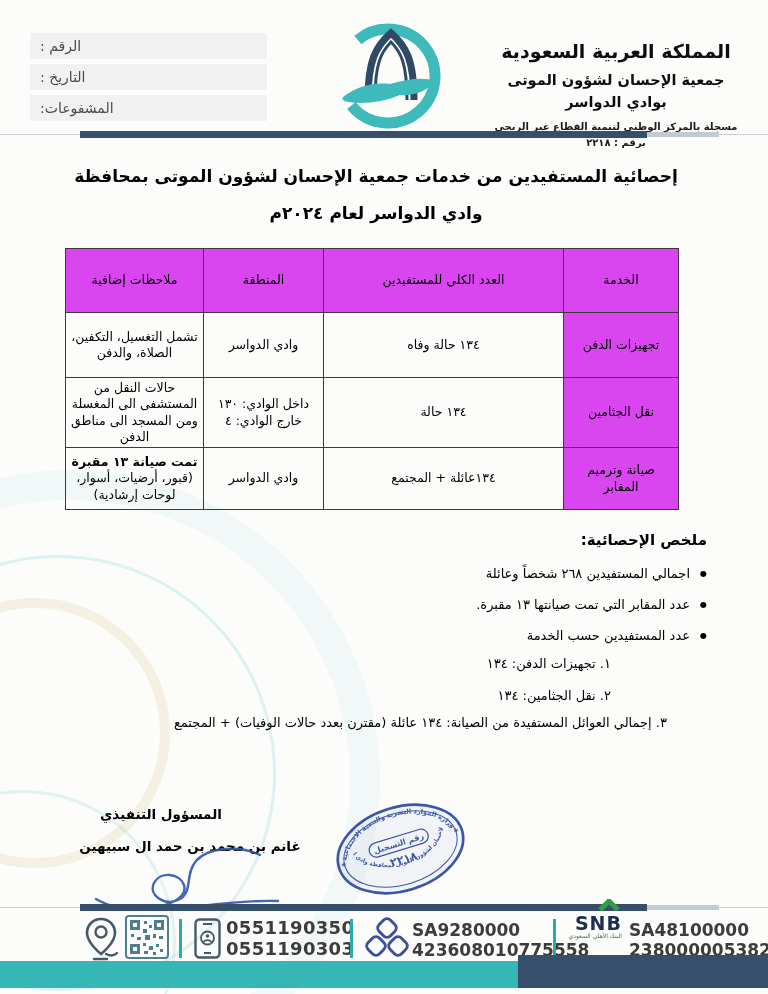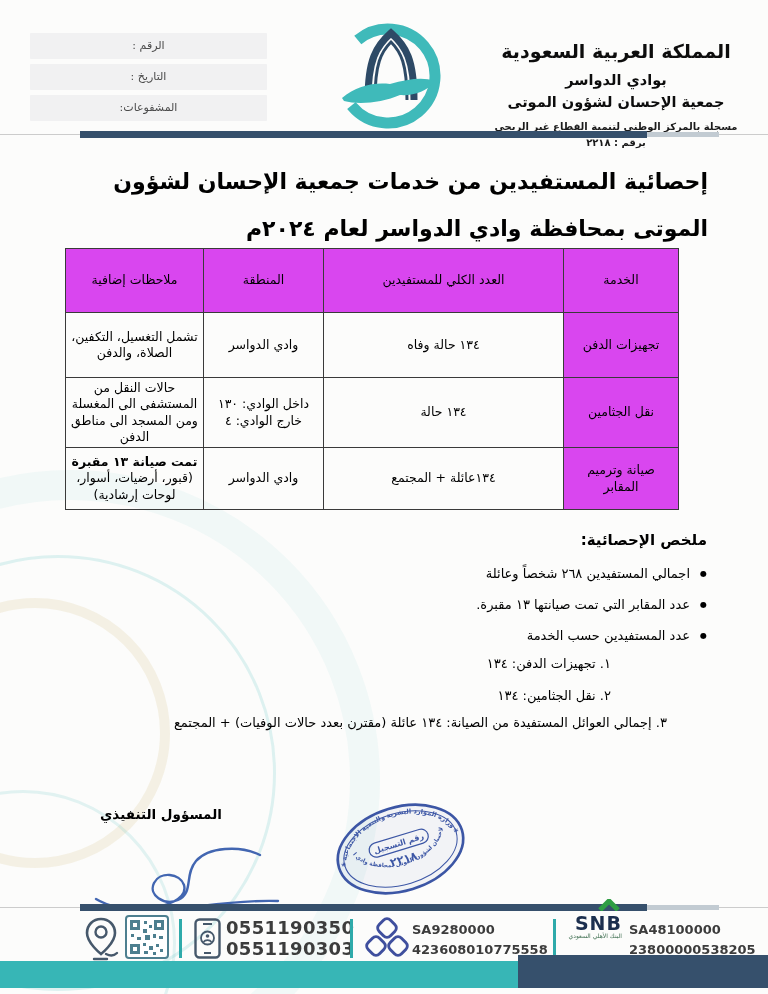--- a/index.html
+++ b/index.html
@@ -14,38 +14,38 @@
   .wm{position:absolute;border-radius:50%;z-index:0;}
   .wm1{width:560px;height:560px;left:-240px;top:470px;border:30px solid rgba(64,184,184,0.06);}
   .wm2{width:430px;height:430px;left:-160px;top:555px;border:3px solid rgba(64,184,184,0.16);}
   .wm3{width:250px;height:250px;left:-100px;top:598px;border:10px solid rgba(235,226,200,0.45);}
   .wm4{width:300px;height:300px;left:-130px;top:790px;border:3px solid rgba(64,184,184,0.14);}
   .layer{position:absolute;z-index:1;left:0;top:0;width:768px;height:994px;}
 
   
   #fields{left:30px;top:33px;}
   .field{width:237px;height:26px;background:#f1f1f2;margin-bottom:5px;direction:rtl;
-    text-align:center;padding:0 10px;line-height:26px;font-size:11px;color:#4b4b4b;
+    text-align:left;padding:0 10px;line-height:26px;font-size:14px;color:#4b4b4b;
     box-sizing:border-box;border-radius:1px;}
 
   
   #org{right:6px;top:22px;width:292px;text-align:center;direction:rtl;color:#0d0d0d;}
   .org-kingdom{font-size:19px;font-weight:bold;margin-bottom:7px;letter-spacing:0.5px;margin-top:18px;}
   .org-name{font-size:14.5px;font-weight:bold;line-height:1.55;}
   .org-reg{font-size:10px;font-weight:bold;margin-top:7px;color:#1a1a1a;}
   .org-regnum{font-size:10px;font-weight:bold;margin-top:5px;color:#1a1a1a;}
 
   
   .thinline{position:absolute;left:0;width:768px;height:1px;background:#cccccc;}
   .navyseg{position:absolute;height:7px;background:#36506c;}
   .grayseg{position:absolute;height:5px;background:#c2cbd2;}
 
   
-  #title{left:68px;top:158px;width:640px;text-align:right;direction:rtl;
-    font-weight:bold;font-size:22px;line-height:2.15;}
+  #title{left:56px;top:158px;width:640px;text-align:center;direction:rtl;
+    font-weight:bold;font-size:17px;line-height:2.15;}
 
   
   #stats-table{position:absolute;left:65px;top:248px;width:613px;border-collapse:collapse;
     direction:rtl;font-size:12.5px;table-layout:fixed;z-index:2;}
   #stats-table th,#stats-table td{border:1px solid #3a3a3a;text-align:center;
     vertical-align:middle;padding:2px 5px;font-weight:normal;line-height:1.3;}
   .shaded{background:#d946ef;}
   .cellblock{display:block;}
   .bold-part{font-weight:bold;display:block;}
 
@@ -59,21 +59,21 @@
   
   #sig-role{left:100px;top:806px;width:180px;text-align:left;font-size:13.5px;font-weight:bold;direction:rtl;}
   #sig-name{left:52px;top:838px;width:276px;text-align:center;font-size:13.5px;font-weight:bold;direction:rtl;}
   #signature-svg{left:88px;top:843px;}
   #stamp-svg{left:328px;top:798px;}
 
   
   #footer-icons span.num{display:block;}
   .phones{position:absolute;left:226px;top:917px;font-size:18px;font-weight:600;
     color:#3c3c3c;line-height:21px;letter-spacing:0.3px;}
-  .acct{position:absolute;font-size:13px;font-weight:600;color:#3c3c3c;line-height:20px;}
+  .acct{position:absolute;font-size:17px;font-weight:600;color:#3c3c3c;line-height:20px;}
   #acct1{left:412px;top:920px;}
   #acct2{left:629px;top:920px;}
   .vdiv{position:absolute;width:3px;height:39px;top:919px;background:#2faaaa;}
   .snb-wrap{position:absolute;left:558px;top:896px;width:64px;text-align:right;}
   .snb-word{font-size:19px;font-weight:bold;color:#1c2f4e;letter-spacing:1px;line-height:17px;}
   .snb-sub{font-size:6px;color:#3e6e50;display:block;line-height:7px;}
   .bar-teal{position:absolute;left:0;top:961px;width:518px;height:27px;background:#37b6b6;}
   .bar-navy{position:absolute;left:518px;top:955px;width:250px;height:33px;background:#36506c;}
 </style>
 </head>
@@ -96,22 +96,22 @@
     <svg width="150" height="114" viewBox="0 0 150 114">
       <circle cx="72" cy="60" r="47" fill="none" stroke="#3fbaba" stroke-width="11" stroke-dasharray="222 73" transform="rotate(-130 72 60)"></circle>
       <path d="M52,84 C52,44 60,30 75,17 C90,30 98,44 98,84" fill="none" stroke="#2e4a66" stroke-width="7"></path>
       <path d="M59,84 C59,48 65,36 75,26 C85,36 91,48 91,84" fill="none" stroke="#2e4a66" stroke-width="3"></path>
       <path d="M26,82 C40,70 58,66 74,68 C92,63 108,61 118,65 C112,76 96,80 84,79 C66,87 42,89 28,85 Z" fill="#3fbaba"></path>
     </svg>
   </div>
 
   <div class="abs" id="org">
     <div class="org-kingdom">المملكة العربية السعودية</div>
+    <div class="org-name">جمعية الإحسان لشؤون الموتى</div>
     <div class="org-name">بوادي الدواسر</div>
-    <div class="org-name">جمعية الإحسان لشؤون الموتى</div>
     <div class="org-reg">مسجلة بالمركز الوطني لتنمية القطاع غير الربحي</div>
     <div class="org-regnum">برقم : ٢٢١٨</div>
   </div>
 
   <div class="thinline" style="top:134px;"></div>
   <div class="navyseg" style="left:80px;top:131px;width:567px;"></div>
   <div class="grayseg" style="left:647px;top:132px;width:72px;"></div>
 
   <div class="abs" id="title">إحصائية المستفيدين من خدمات جمعية الإحسان لشؤون الموتى بمحافظة وادي الدواسر لعام ٢٠٢٤م</div>
 
@@ -160,20 +160,21 @@
     <div class="sum-heading">ملخص الإحصائية:</div>
     <div class="bullet-line">اجمالي المستفيدين ٢٦٨ شخصاً وعائلة</div>
     <div class="bullet-line">عدد المقابر التي تمت صيانتها ١٣ مقبرة.</div>
     <div class="bullet-line" style="margin-bottom:13px;">عدد المستفيدين حسب الخدمة</div>
     <div class="num-line">١.  تجهيزات الدفن: ١٣٤</div>
     <div class="num-line" style="margin-bottom:12px;">٢.  نقل الجثامين: ١٣٤</div>
     <div class="num-line" style="padding-right:40px;">٣.  إجمالي العوائل المستفيدة من الصيانة: ١٣٤ عائلة (مقترن بعدد حالات الوفيات) + المجتمع</div>
   </div>
 
   <div class="abs" id="sig-role">المسؤول التنفيذي</div>
+  <div class="abs" id="sig-name">غانم بن محمد بن حمد ال سبيهين</div>
   <div class="abs" id="signature-svg">
     <svg width="210" height="72" viewBox="0 0 210 72">
       <path d="M172,12 C152,2 120,4 108,18 C96,32 106,50 90,57 C76,63 60,52 66,40 C72,28 92,30 96,42 C100,56 78,64 56,66 C36,68 18,62 8,56 M56,66 C92,70 132,56 190,58" fill="none" stroke="#2d55a8" stroke-width="2.4" stroke-linecap="round" opacity="0.9"></path>
     </svg>
   </div>
 
   <div class="abs" id="stamp-svg">
     <svg width="145" height="102" viewBox="0 0 140 100">
       <defs>
         <path id="stamp-top" d="M13,58 A57,41 0 0 1 127,58" fill="none"></path>

